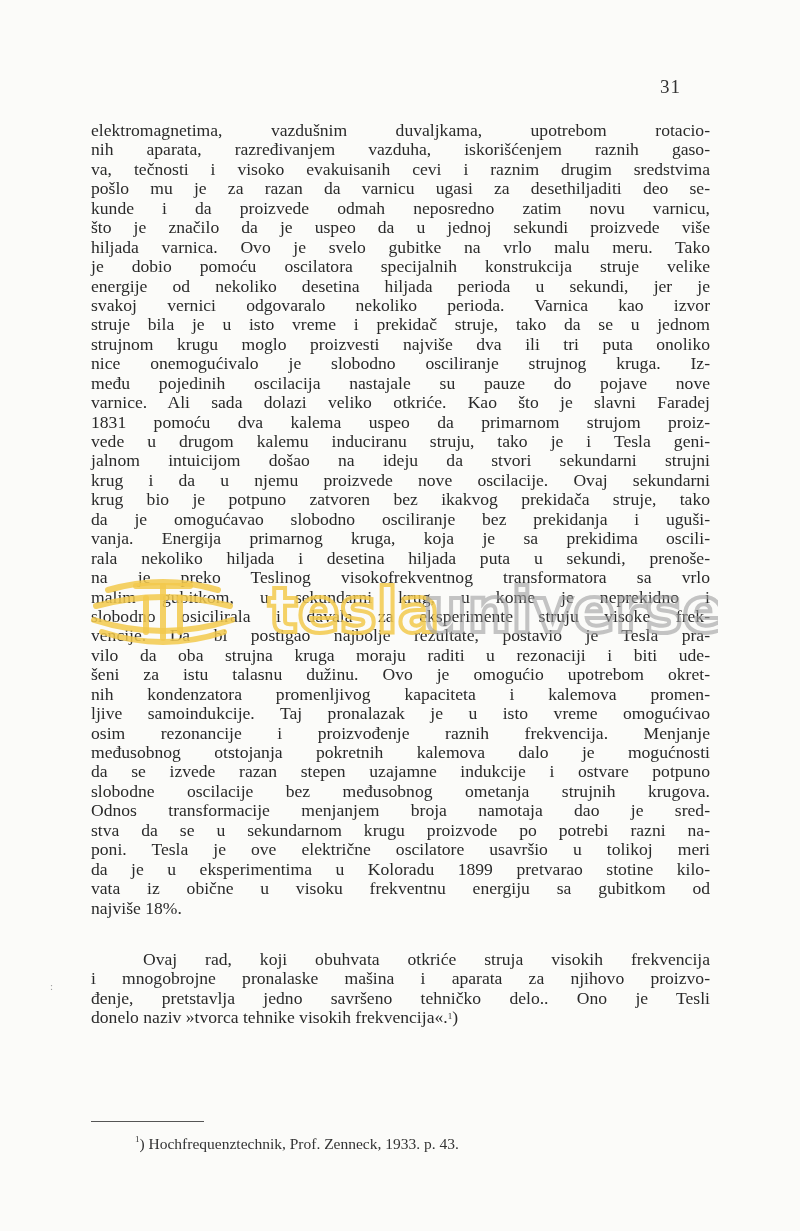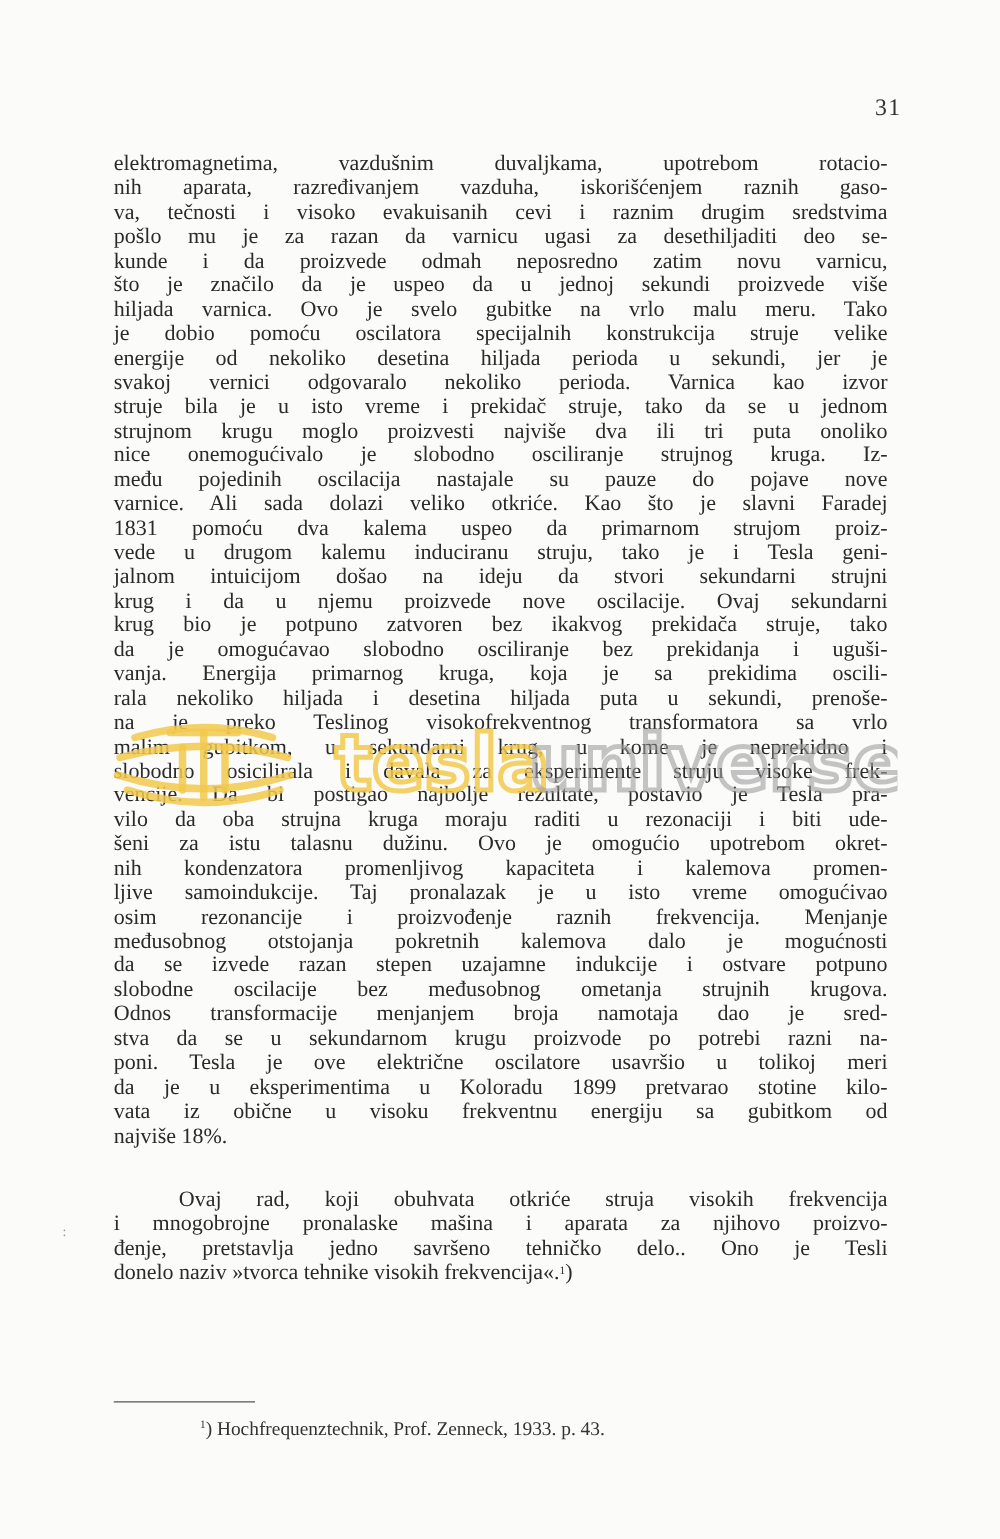--- a/index.html
+++ b/index.html
@@ -1,38 +1,38 @@
 <!DOCTYPE html>
 <html><head>
 <meta charset="utf-8">
 <style>
   html, body { margin:0; padding:0; }
   body {
     width:800px; height:1231px; background:#fbfbf9; position:relative; overflow:hidden;
     font-family:"Liberation Serif", "DejaVu Serif", serif; color:#2a2a2a;
   }
   .page-number {
-    position:absolute; top:76px; left:700px; font-size:19px; letter-spacing:1px; color:#333;
+    position:absolute; top:76px; left:660px; font-size:19px; letter-spacing:1px; color:#333;
   }
   .body-text {
     position:absolute; left:91px; top:121px; width:619px;
     font-size:17.6px; line-height:19.45px;
   }
   .line {
     display:block; height:19.45px; white-space:nowrap;
     text-align:justify; text-align-last:justify; overflow:visible;
   }
   .line.last { text-align-last:left; }
   .line.indent { padding-left:52px;margin-top:12px; }
   .para-gap { display:block; height:20px; }
   .footnote-rule {
     position:absolute; left:91px; top:1121px; width:113px; height:0; border-top:1.4px solid #555;
   }
   .footnote {
-    position:absolute; left:160px; top:1135px; font-size:15.5px; color:#333; white-space:nowrap;
+    position:absolute; left:135px; top:1135px; font-size:15.5px; color:#333; white-space:nowrap;
   }
   .footnote sup, .body-text sup { font-size:9px; vertical-align:top; position:relative; top:-1px; }
   .watermark {
     position:absolute; left:88px; top:572px; width:630px; height:74px; pointer-events:none;
   }
   .margin-mark { position:absolute; color:#999; font-size:11px; }
 </style>
 </head>
 <body>
 

